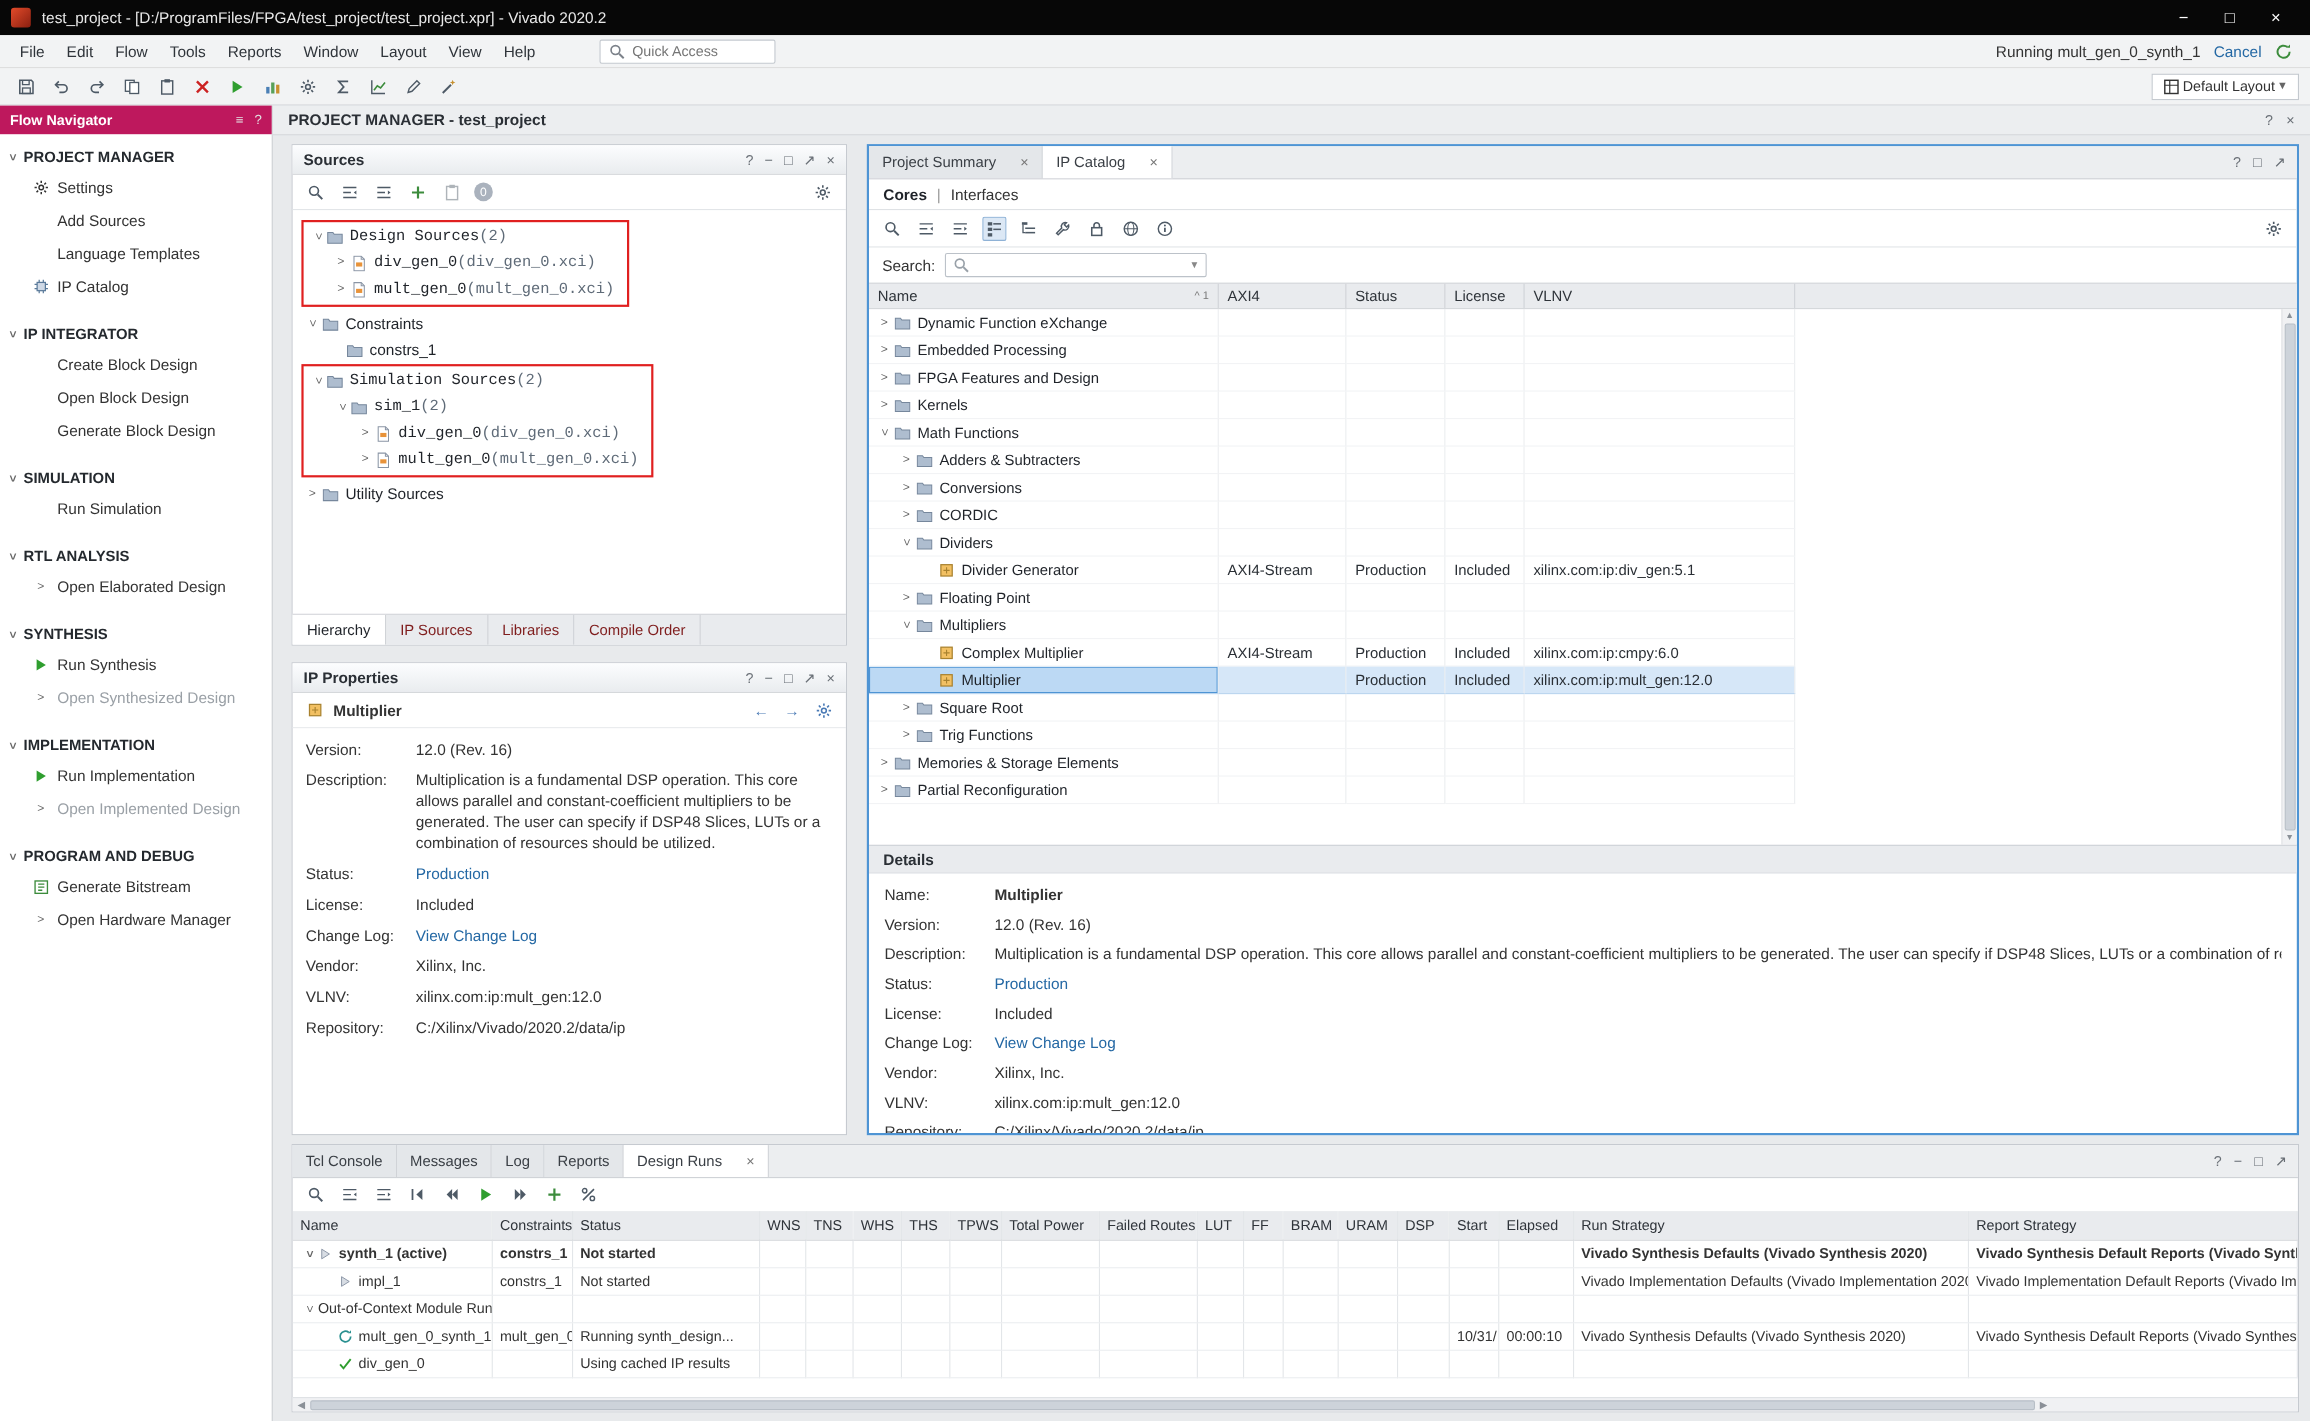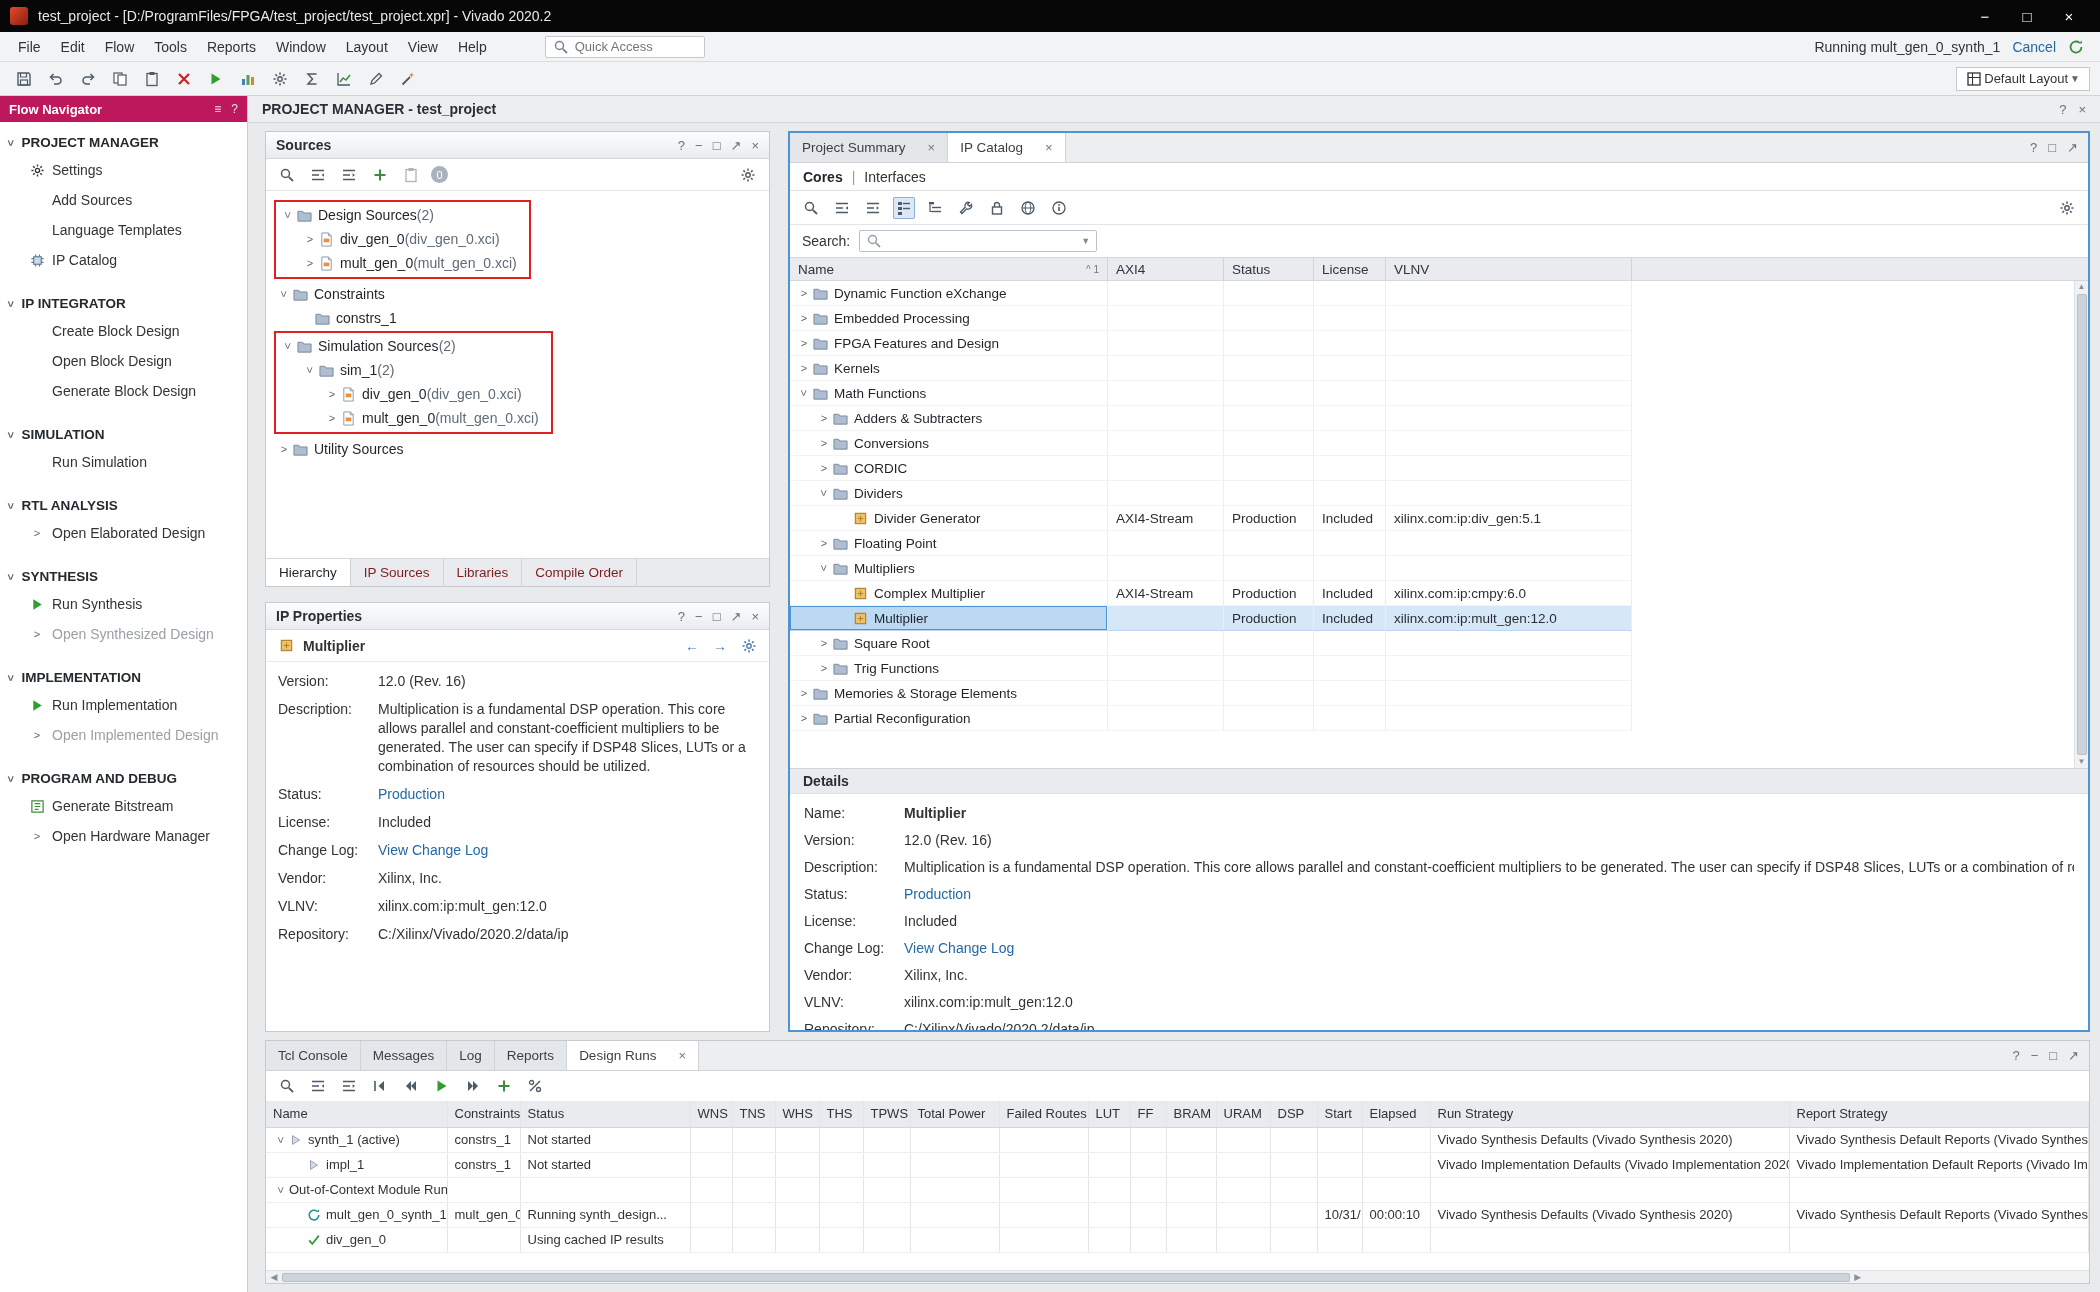--- a/index.html
+++ b/index.html
@@ -68,21 +68,21 @@
   .badge { width:17px; height:17px; border-radius:50%; background:#aab2bd; color:#fff; font-size:11px; display:flex; align-items:center; justify-content:center; }
 
   .tree { flex:1; padding:8px 6px; overflow:hidden; }
   .tree-row { display:flex; align-items:center; height:24px; white-space:nowrap; }
   .t-exp { width:16px; min-width:16px; display:flex; justify-content:center; color:#666; font-size:11px; }
   .t-exp.open { transform:rotate(90deg); }
   .t-icon { display:flex; align-items:center; margin:0 1px; }
   .t-icon svg { width:15px; height:15px; }
   .t-label { margin-left:5px; color:#1f2329; }
   .t-suffix { color:#5f6b78; }
-  .red-box { border:2px solid #e02020; width:fit-content; padding:1px 12px 2px 0; margin:1px 0 3px 2px; }
+  .red-box { border:2px solid #e02020; width:fit-content; padding:1px 12px 2px 0; margin:1px 0 3px 2px;font-family:Liberation Mono, monospace; }
 
   .src-tabs { height:28px; border-top:1px solid #d5d8db; background:#e9ebee; display:flex; align-items:stretch; flex:none; }
   .src-tab { display:flex; align-items:center; padding:0 13px; border-right:1px solid #d0d3d7; color:#7f1d1d; font-size:13.5px; }
   .src-tab.active { background:#fff; color:#1f2329; }
 
   .props-core { height:32px; display:flex; align-items:center; gap:8px; padding:0 12px; border-bottom:1px solid #e8eaed; flex:none; }
   .props-core-name { font-weight:bold; }
   .props-nav { margin-left:auto; display:flex; gap:14px; color:#4a7ab5; align-items:center; }
   .fields { padding:10px 12px; overflow:hidden; flex:1; }
   .field-row { display:flex; margin-bottom:9px; line-height:19px; }
@@ -130,21 +130,21 @@
   .details-header { height:26px; background:#e9ebee; border-top:1px solid #cfd3d7; border-bottom:1px solid #dfe2e5; display:flex; align-items:center; padding:0 13px; font-weight:bold; color:#2a2f35; flex:none; }
   .details-fields { height:236px; overflow:hidden; padding:10px 14px; flex:none; }
   .details-fields .field-row { margin-bottom:8px; }
 
   
   .runs-panel { height:244px; margin:0 10px 8px 17px; background:#fff; border:1px solid #c6cad0; display:flex; flex-direction:column; flex:none; }
   .runs-table-wrap { flex:1; overflow:hidden; }
   table.runs { border-collapse:collapse; table-layout:fixed; width:100%; }
   table.runs th, table.runs td { border-right:1px solid #e3e6e9; border-bottom:1px solid #eceef0; padding:0 7px; height:25px; font-size:13px; text-align:left; white-space:nowrap; overflow:hidden; font-weight:normal; }
   table.runs thead th { background:#e9ebee; border-bottom:1px solid #d5d8db; height:26px; color:#2f343a; }
-  tr.bold td { font-weight:normal;margin-top:40px; }
+  tr.bold td { font-weight:bold;margin-top:40px; }
   .run-name { display:flex; align-items:center; }
   .state-icn { display:flex; margin-right:5px; }
   .state-icn svg { width:14px; height:14px; }
 
   .h-scrollbar { height:13px; background:#f0f1f3; border-top:1px solid #dfe2e5; display:flex; align-items:center; flex:none; }
   .h-arrow { width:16px; text-align:center; color:#8a9097; font-size:9px; }
   .h-thumb { height:9px; width:86%; background:#cdd3da; border:1px solid #b8bfc7; border-radius:2px; }
 </style>
 </head>
 <body>

